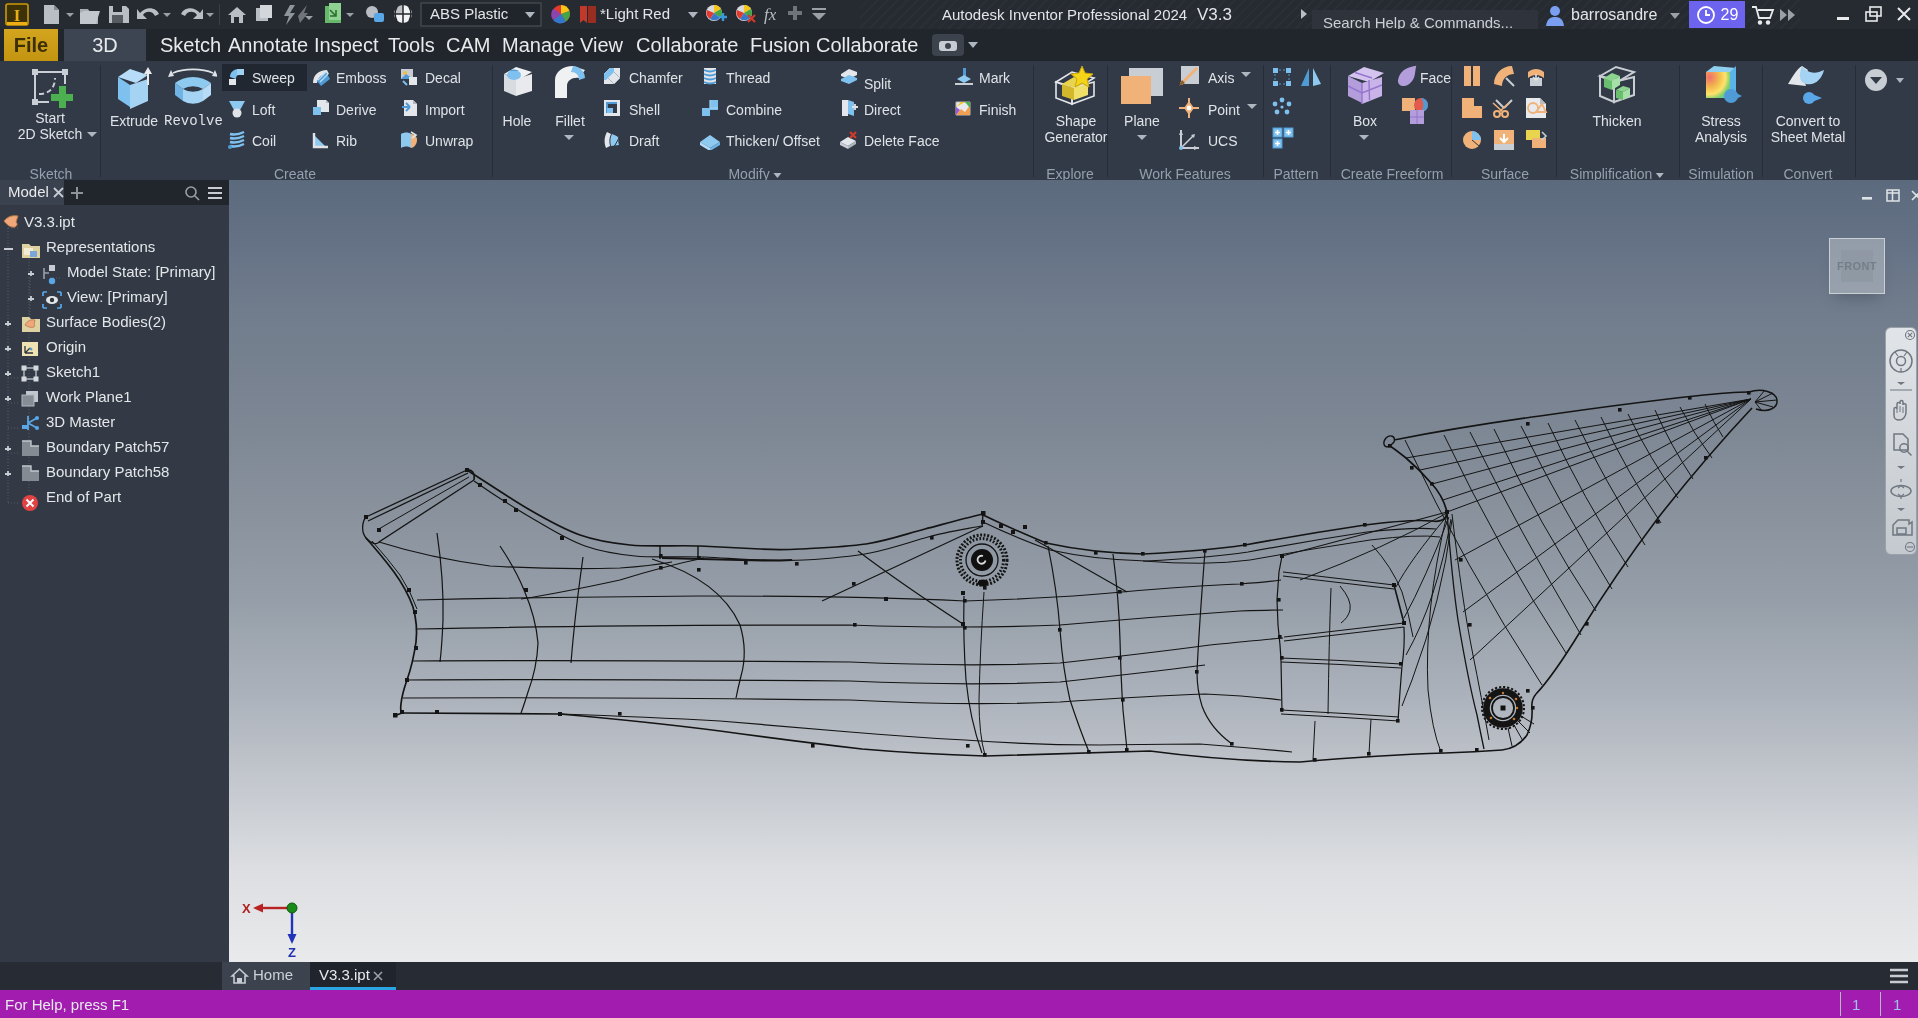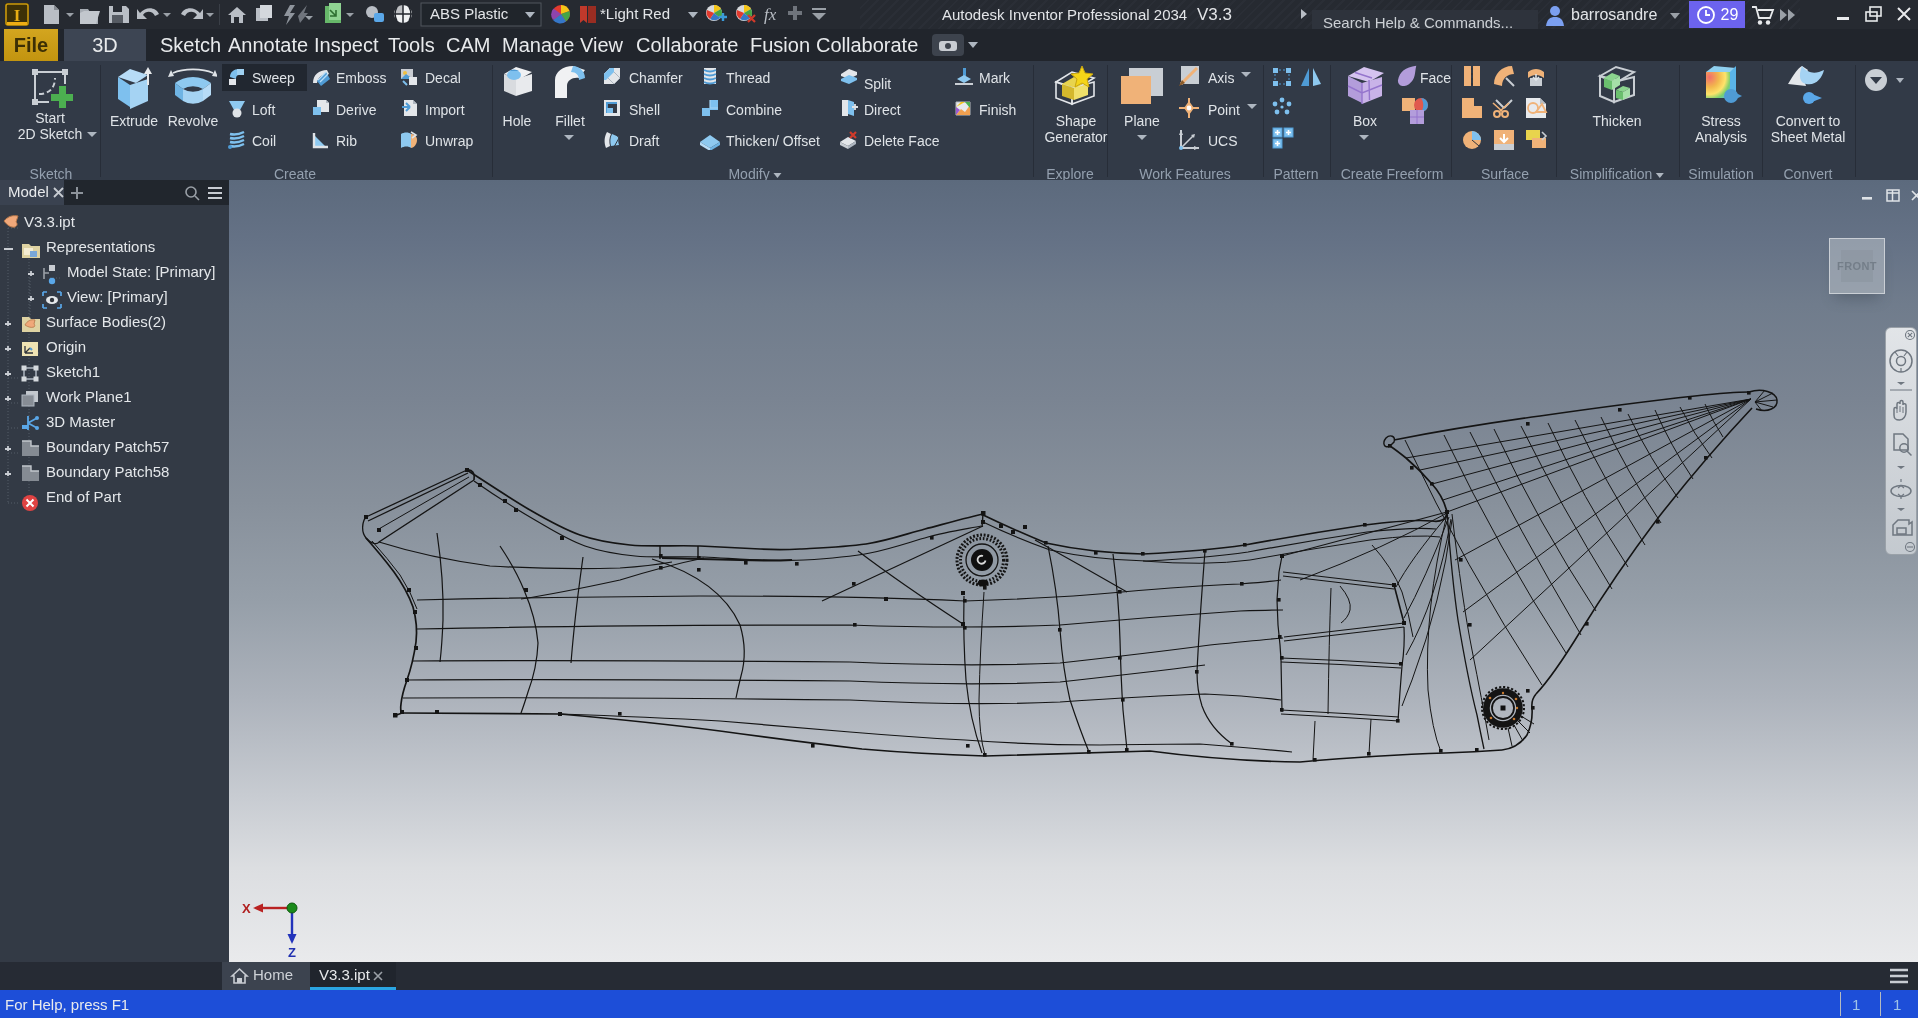--- a/index.html
+++ b/index.html
@@ -36,21 +36,21 @@
   #btab { position:absolute; left:0; top:0; width:64px; height:25px; background:#3a4250; }
   .trow { position:absolute; left:0; height:25px; display:flex; align-items:center; color:#e4e7ea; font-size:15px; white-space:nowrap; }
 
   
   #viewport { position:absolute; left:229px; top:180px; width:1689px; height:782px;
     background:linear-gradient(#5c6a7d 0%, #657286 8%, #707c8c 16%, #7a8492 28%, #87909b 41%, #969fa9 54%, #acb2bb 66%, #c8ccd2 79%, #dcdee1 88%, #e9eaec 100%); }
 
   
   #doctabs { position:absolute; left:0; top:962px; width:1918px; height:28px; background:#262b34; }
   
-  #statusbar { position:absolute; left:0; top:990px; width:1918px; height:28px; background:#1d4ed8;
+  #statusbar { position:absolute; left:0; top:990px; width:1918px; height:28px; background:#a21caf;
     color:#e8eaed; font-size:15px; }
 </style>
 </head>
 <body>
 <div id="app">
   <div id="titlebar">
     <div class="stripes"></div>
     <svg class="abs" style="left:0;top:0" width="860" height="29" viewBox="0 0 860 29">
 
       <rect x="5" y="3" width="24" height="23" rx="2" fill="#3d3107"></rect>
@@ -128,21 +128,21 @@
         <path d="M744 13l-4 6a8 8 0 0 1-3-9z" fill="#e23a2e"></path>
       <path d="M748 15l7 7m0-7l-7 7" stroke="#d03a2a" stroke-width="2.2"></path>
 
       <text x="764" y="20" font-size="17" font-style="italic" fill="#b9bec5" font-family="Liberation Serif">fx</text>
 
       <path d="M788 13h14m-7-7v14" stroke="#6f747c" stroke-width="4"></path>
 
       <path d="M812 9h14" stroke="#9aa0a7" stroke-width="2"></path>
         <path d="M812 13l7 7 7-7z" fill="#9aa0a7"></path>
     </svg>
-    <div class="ttl" style="left:942px;font-size:15px;">Autodesk Inventor Professional 2034</div>
+    <div class="ttl" style="left:942px;font-size:15px;">Autodesk Inventor Professional 2024</div>
     <div class="ttl" style="left:1197px;">V3.3</div>
     <svg class="abs" style="left:1297px;top:7px" width="14" height="14">
         <path d="M4 2l6 5-6 5z" fill="#b9bec5"></path>
       </svg>
     <div id="searchbox">Search Help &amp; Commands...</div>
     <svg class="abs" style="left:1544px;top:4px" width="22" height="22">
       <circle cx="11" cy="7" r="5" fill="#7b9ff0"></circle>
         <path d="M2 22c1-7 4-9 9-9s8 2 9 9z" fill="#7b9ff0"></path>
     </svg>
     <div class="ttl" style="left:1571px;font-size:16px;">barrosandre</div>
@@ -234,21 +234,21 @@
     <div class="bigbtn" style="left:105px;top:52px;width:58px;">Extrude</div>
     <svg class="abs" style="left:167px;top:4px" width="50" height="46" viewBox="0 0 50 46">
       <path d="M8 18a22 14 0 0 1 36 0l-8 6a14 9 0 0 0-20 0z" fill="#8ec9f0"></path>
       <path d="M8 18l8 6v12l-8-6z" fill="#6fb4e4"></path>
         <path d="M44 18l-8 6v12l8-6z" fill="#b7dcf7"></path>
       <path d="M16 24a14 9 0 0 0 20 0v12a14 9 0 0 1-20 0z" fill="#a5d3f3"></path>
       <path d="M6 8a26 10 0 0 1 40 0" fill="none" stroke="#dfe3e7" stroke-width="1.6"></path>
       <path d="M4 5l3 6-6 1z" fill="#dfe3e7"></path>
         <path d="M48 5l-3 6 6 1z" fill="#dfe3e7"></path>
     </svg>
-    <div class="bigbtn" style="left:164px;top:52px;width:58px;">Revolve</div>
+    <div class="bigbtn" style="left:164px;top:52px;width:58px;font-family:Liberation Mono, monospace;">Revolve</div>
 
     <div class="abs" style="left:222px;top:3px;width:85px;height:27px;background:#212730;"></div>
     <svg class="abs" style="left:227px;top:6px" width="20" height="20" viewBox="0 0 20 20">
       <path d="M3 10c0-5 4-8 9-8l4 3-4 3c-2 0-3 1-3 4z" fill="#7ec0ee"></path>
       <rect x="2" y="12" width="7" height="6" fill="#e3e6ea"></rect>
         <rect x="10" y="2" width="7" height="6" fill="#9fd1f2"></rect>
     </svg>
     <div class="smalltxt" style="left:252px;top:9px;">Sweep</div>
     <svg class="abs" style="left:311px;top:6px" width="20" height="20" viewBox="0 0 20 20">
       <path d="M2 16c0-8 6-13 14-13l2 4c-7 0-11 3-12 9z" fill="#e3e6ea"></path>

